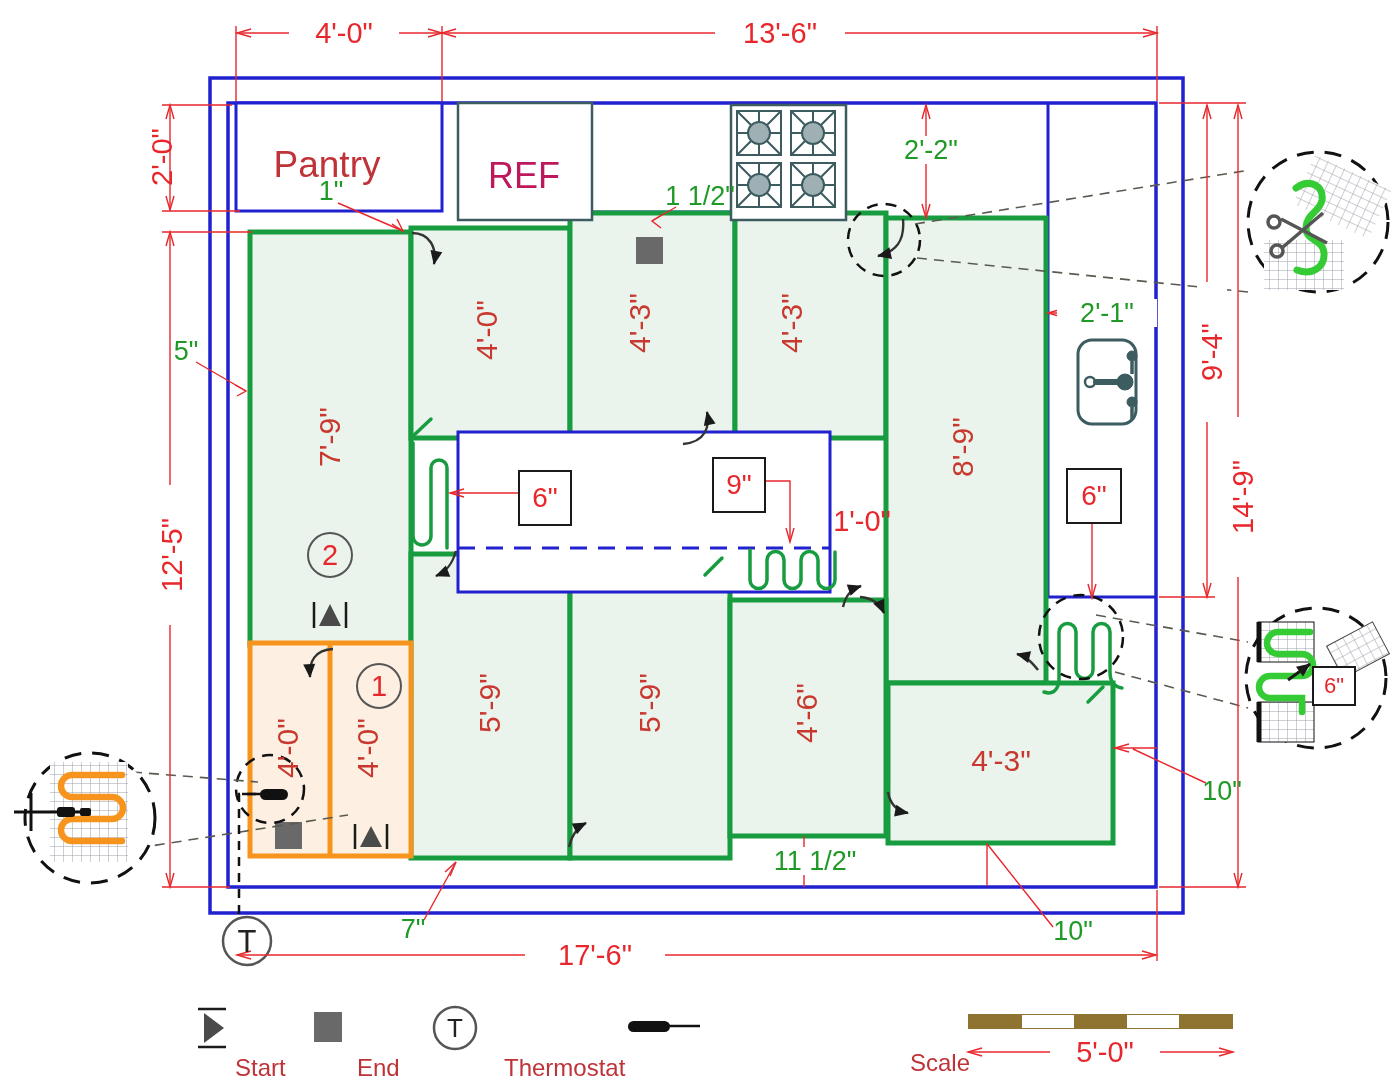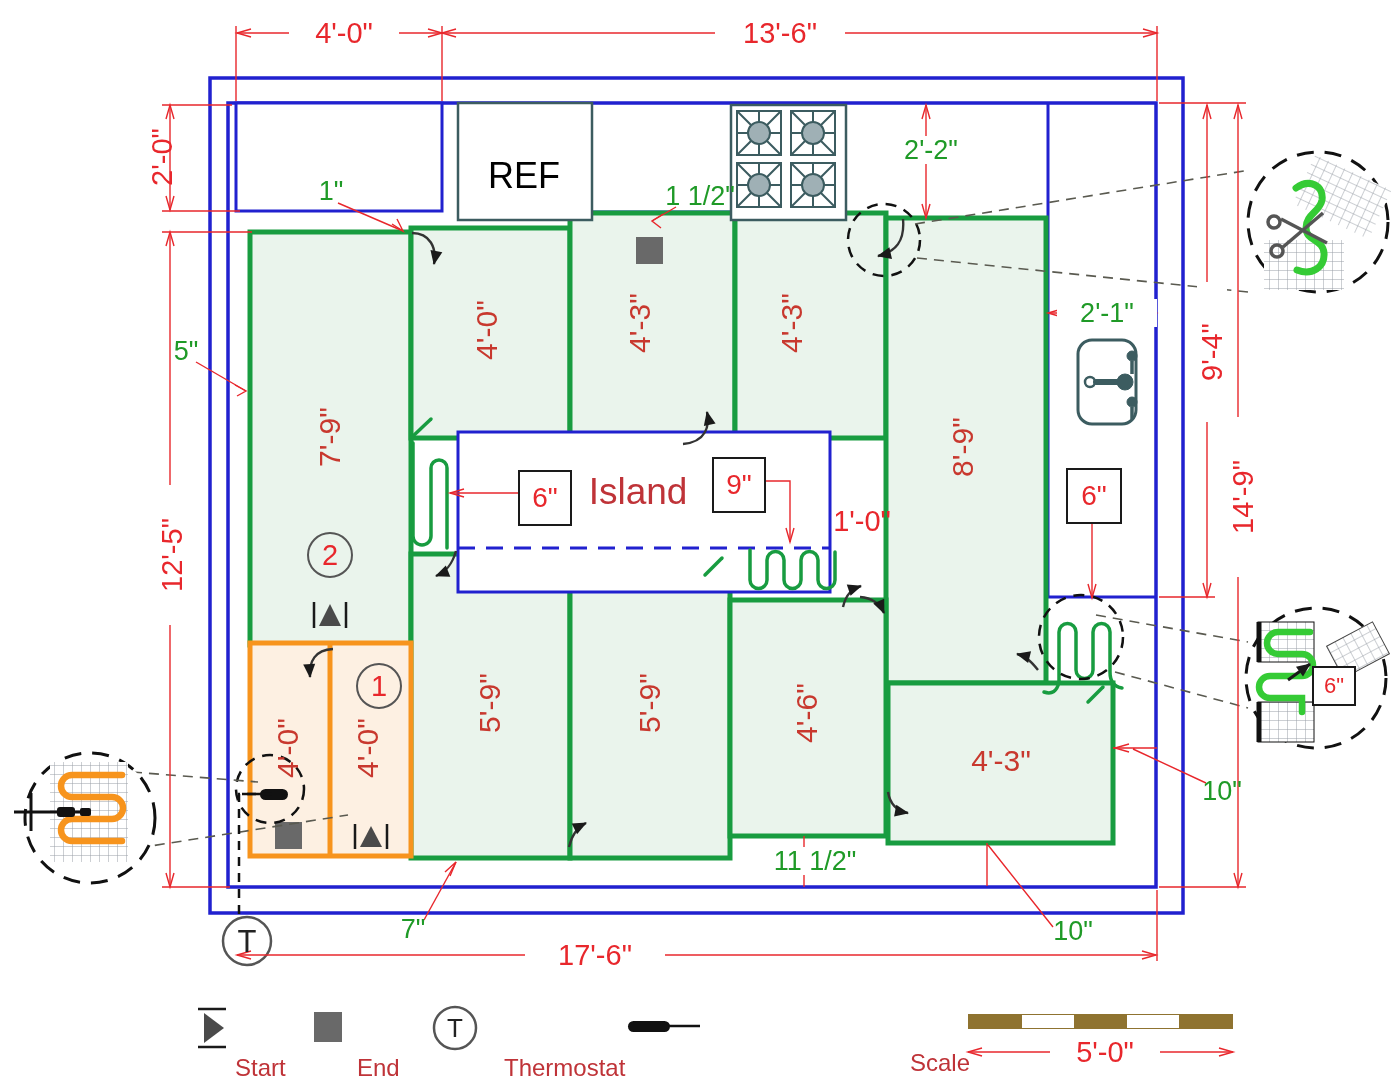--- a/index.html
+++ b/index.html
@@ -5,21 +5,21 @@
   html,body{margin:0;padding:0;background:#fff;}
   .canvas{position:relative;width:1400px;height:1077px;background:#fff;
           font-family:"Liberation Sans",sans-serif;overflow:hidden;}
   svg.overlay{position:absolute;left:0;top:0;}
   .lbl{position:absolute;display:flex;align-items:center;justify-content:center;
        white-space:nowrap;line-height:1;}
   .left{justify-content:flex-start;}
   .red{color:#e8272c;}
   .grn{color:#1f9a27;}
   .dkr{color:#bf3338;}
-  .teal{color:#000000;}
+  .teal{color:#be185d;}
   .matred{color:#c8382e;}
   .rot{transform:rotate(-90deg);}
   .bgw{background:#fff;padding:0 5px;}
   .f29{font-size:29px;}
   .f30{font-size:30px;}
   .f27{font-size:27px;}
   .f37{font-size:37px;font-weight:400;}
   .f28{font-size:24px;margin-top:40px;}
   .box{position:absolute;border:2.5px solid #1a1a1a;background:#fff;display:flex;
        align-items:center;justify-content:center;color:#e8272c;font-size:28px;}
@@ -271,22 +271,22 @@
     <path d="M198 1009 H226 M198 1047 H226" stroke="#1a1a1a" stroke-width="2.5" fill="none"></path>
   </g>
   <rect x="314" y="1012" width="28" height="30" fill="#696969"></rect>
   <circle cx="455" cy="1028" r="21" fill="#ffffff" stroke="#555" stroke-width="2.5"></circle>
   <g>
     <rect x="628" y="1021" width="42" height="11" rx="5.5" fill="#111"></rect>
     <line x1="666" y1="1026" x2="700" y2="1026" stroke="#111" stroke-width="2.5"></line>
   </g>
 </svg>
 
+<div class="lbl dkr f37" style="left:247px;top:144px;width:160px;height:40px;">Pantry</div>
 <div class="lbl teal" style="left:464px;top:156px;width:120px;height:40px;font-size:36px;">REF</div>
-<div class="lbl dkr f37" style="left:558px;top:471px;width:160px;height:40px;">Island</div>
 
 <div class="lbl red f29 bgw" style="left:289px;top:18px;width:100px;height:30px;">4'-0"</div>
 <div class="lbl red f29 bgw" style="left:715px;top:18px;width:120px;height:30px;">13'-6"</div>
 <div class="lbl red f29 rot" style="left:102px;top:142px;width:120px;height:30px;">2'-0"</div>
 <div class="lbl red f29 rot bgw" style="left:102px;top:540px;width:130px;height:30px;">12'-5"</div>
 <div class="lbl red f29 rot bgw" style="left:1142px;top:337px;width:130px;height:30px;">9'-4"</div>
 <div class="lbl red f29 rot bgw" style="left:1163px;top:482px;width:150px;height:30px;">14'-9"</div>
 <div class="lbl red f29 bgw" style="left:525px;top:940px;width:130px;height:30px;">17'-6"</div>
 <div class="lbl red f29" style="left:817px;top:506px;width:90px;height:30px;">1'-0"</div>
 

